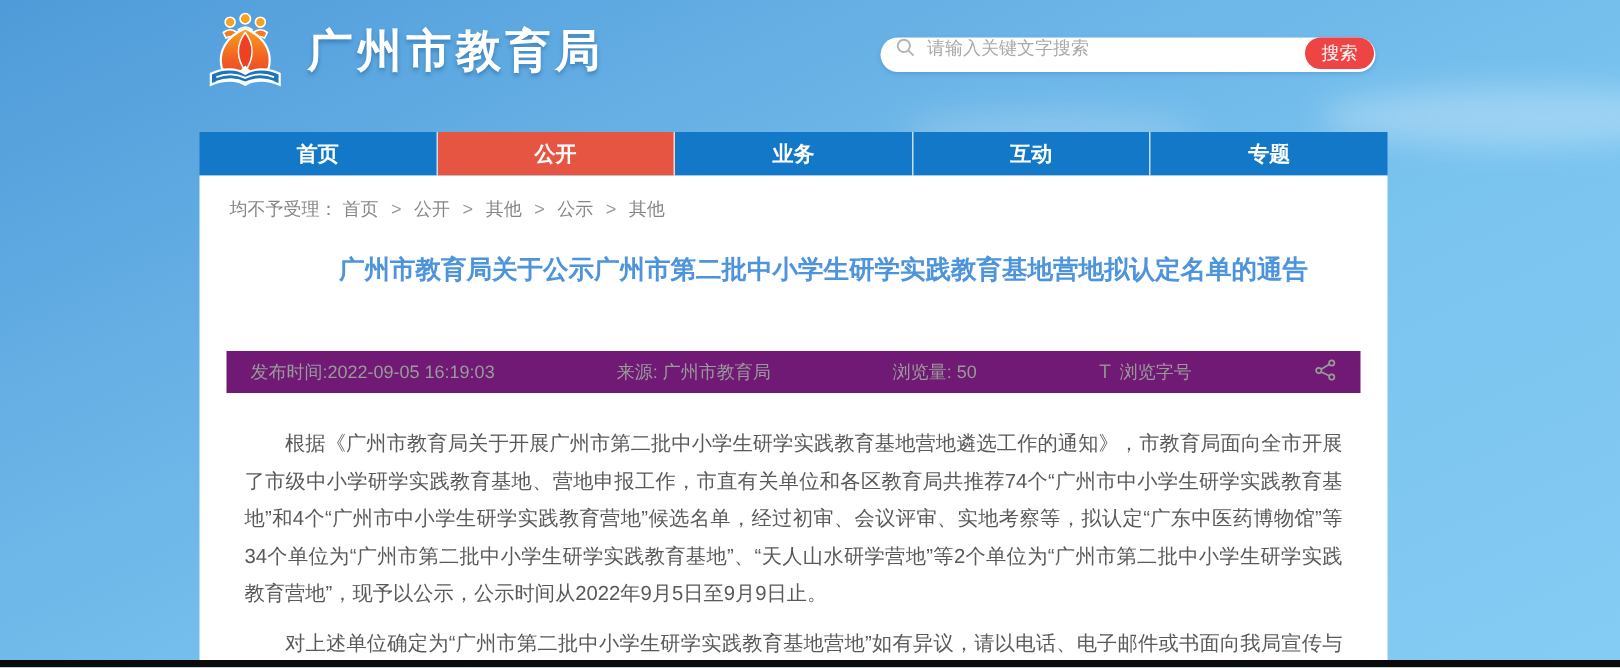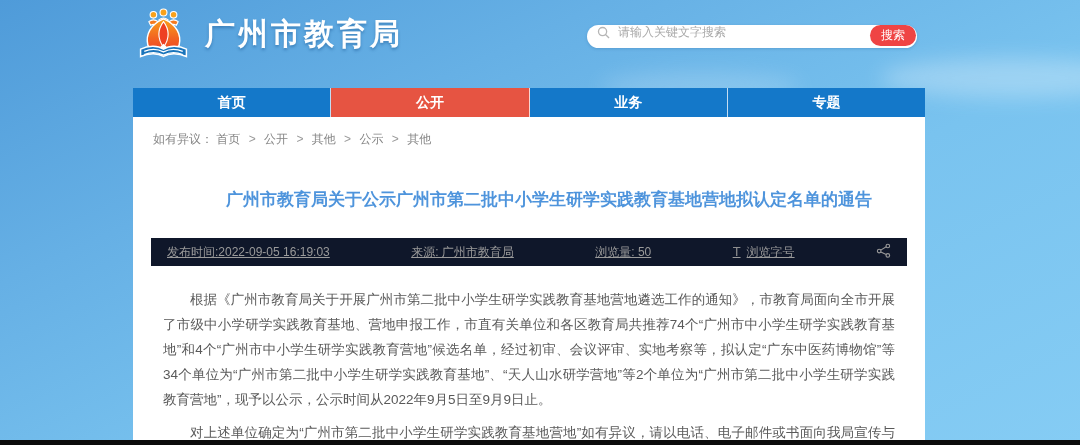--- a/index.html
+++ b/index.html
@@ -54,27 +54,27 @@
   
   .content{
     position:absolute; left:133px; top:117px; width:792px; height:328px;
     background:#fff;
   }
   .breadcrumb{ padding:14px 20px 0; font-size:12px; color:#858585; }
   .breadcrumb .bc-link{ cursor:pointer; }
   .breadcrumb .sep{ margin:0 5px; color:#9a9a9a; }
 
   .article-title{
-    margin-top:40px; text-align:center; font-size:17px; font-weight:bold; color:#4e94dc;padding-left:40px;
+    margin-top:20px; text-align:center; font-size:17px; font-weight:bold; color:#4e94dc;padding-left:40px;
   }
 
   .meta{
-    margin:27px 18px 0; height:28px; background:#0f172a;
+    margin:43px 18px 0; height:28px; background:#701a75;
     display:flex; align-items:center; justify-content:space-between;
-    padding:0 16px; font-size:12px; color:#9a9a9a;text-decoration:underline;
+    padding:0 16px; font-size:12px; color:#9a9a9a;
   }
   .meta .item{ white-space:nowrap; }
   .meta .fontsize{ cursor:pointer; }
   .meta .fontsize .t{ font-size:13px; margin-right:6px; color:#8f8f8f; }
   .meta .share{ cursor:pointer; display:flex; align-items:center; }
 
   .body-text{ margin:18px 30px 0; }
   .body-text p{
     text-indent:2em; font-size:13.5px; color:#595959; line-height:25px;
     text-align:justify;
@@ -134,27 +134,28 @@
       </span>
       <input type="text" placeholder="请输入关键文字搜索" style="">
       <button class="btn">搜索</button>
     </div>
   </div>
 
   <div class="nav">
     <div class="tab">首页</div>
     <div class="tab active">公开</div>
     <div class="tab">业务</div>
+    <div class="tab">互动</div>
     <div class="tab">专题</div>
   </div>
 
   <div class="content">
 
     <div class="breadcrumb">
-      <span>如有异议：</span>
+      <span>均不予受理：</span>
       <span class="bc-link">首页</span>
       <span class="sep">&gt;</span>
       <span class="bc-link">公开</span>
       <span class="sep">&gt;</span>
       <span class="bc-link">其他</span>
       <span class="sep">&gt;</span>
       <span class="bc-link">公示</span>
       <span class="sep">&gt;</span>
       <span class="bc-link">其他</span>
     </div>

